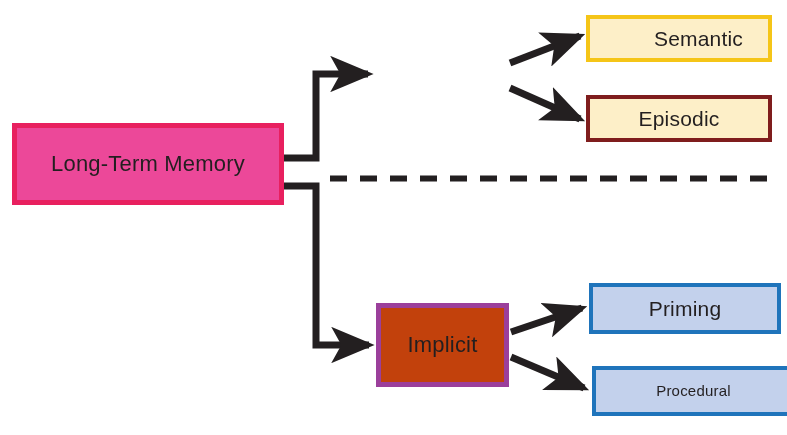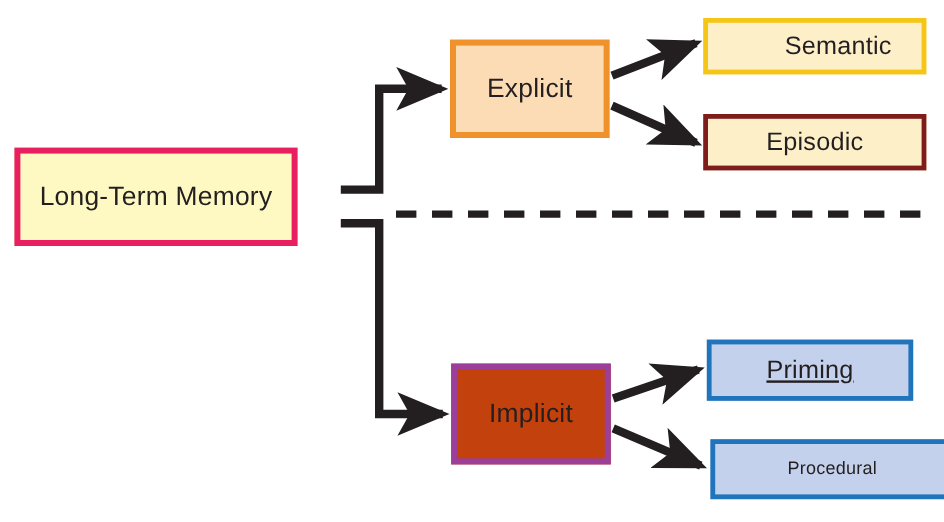--- a/index.html
+++ b/index.html
@@ -38,23 +38,23 @@
   .node-label {
     display: block;
     line-height: 1.1;
     white-space: nowrap;
   }
 
   
   #node-long-term-memory {
     left: 12px;
     top: 123px;
-    width: 236px;
+    width: 272px;
     height: 82px;
-    background: #fef9c3;
+    background: #ec4899;
     border: 5px solid #E8205F;
     font-size: 22px;
   }
 
   
   #node-explicit {
     left: 375px;
     top: 33px;
     width: 133px;
     height: 82px;
@@ -94,26 +94,25 @@
     height: 47px;
     background: #FDEFC8;
     border: 4px solid #7f1d1d;
     font-size: 21px;
   }
 
   
   #node-priming {
     left: 589px;
     top: 283px;
-    width: 172px;
+    width: 192px;
     height: 51px;
     background: #C3D1EC;
     border: 4px solid #1F74BB;
     font-size: 21px;
-    text-decoration: underline;
   }
 
   
   #node-procedural {
     left: 592px;
     top: 366px;
     width: 203px;
     height: 50px;
     background: #C3D1EC;
     border: 4px solid #1F74BB;
@@ -144,23 +143,20 @@
 
     <path d="M511,357 L584,388" fill="none" stroke="#231f20" stroke-width="7" stroke-linecap="butt" marker-end="url(#arrowhead)"></path>
 
     <line x1="330" y1="178.5" x2="776" y2="178.5" stroke="#231f20" stroke-width="6" stroke-dasharray="17 13" stroke-linecap="butt"></line>
   </svg>
 
   <div class="node" id="node-long-term-memory">
     <span class="node-label">Long-Term Memory</span>
   </div>
 
-  <div class="node" id="node-explicit">
-    <span class="node-label">Explicit</span>
-  </div>
 
   <div class="node" id="node-implicit">
     <span class="node-label">Implicit</span>
   </div>
 
   <div class="node" id="node-semantic">
     <span class="node-label">Semantic</span>
   </div>
 
   <div class="node" id="node-episodic">

